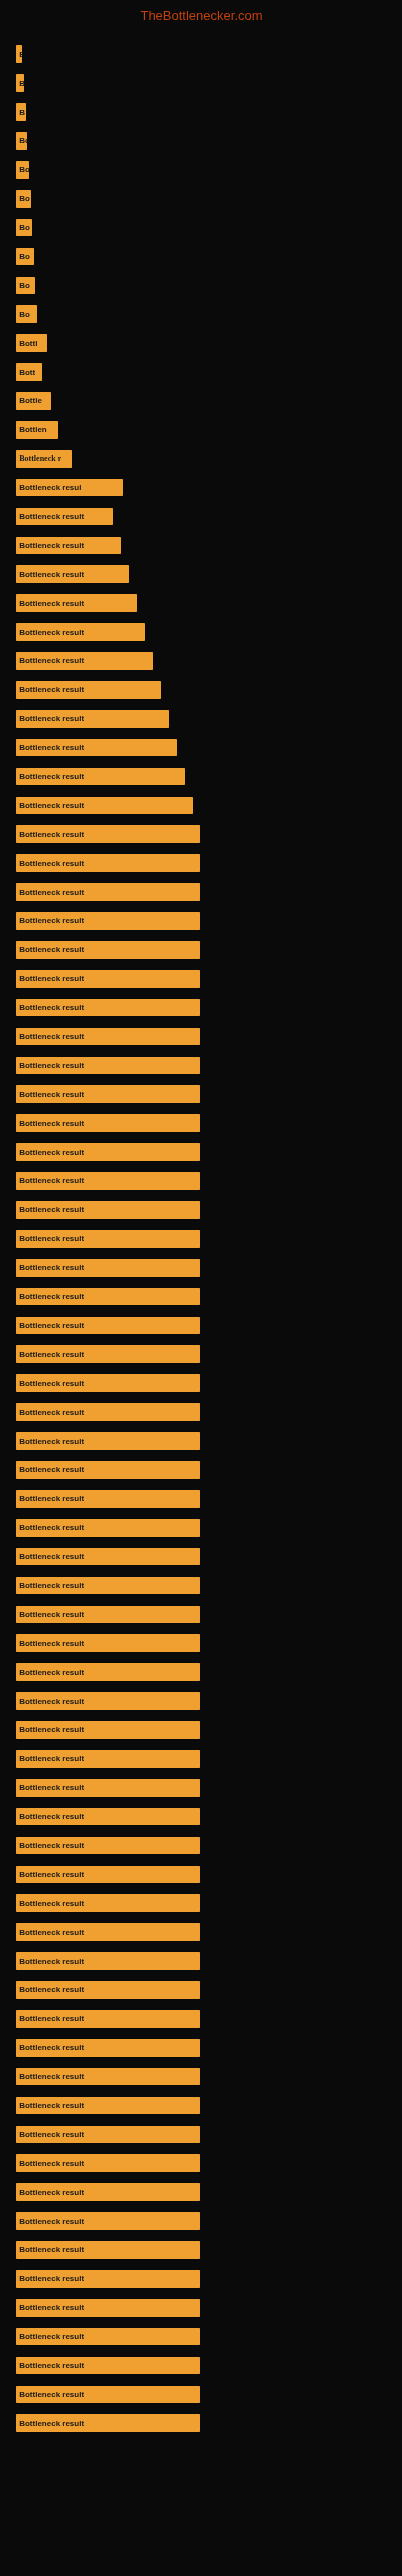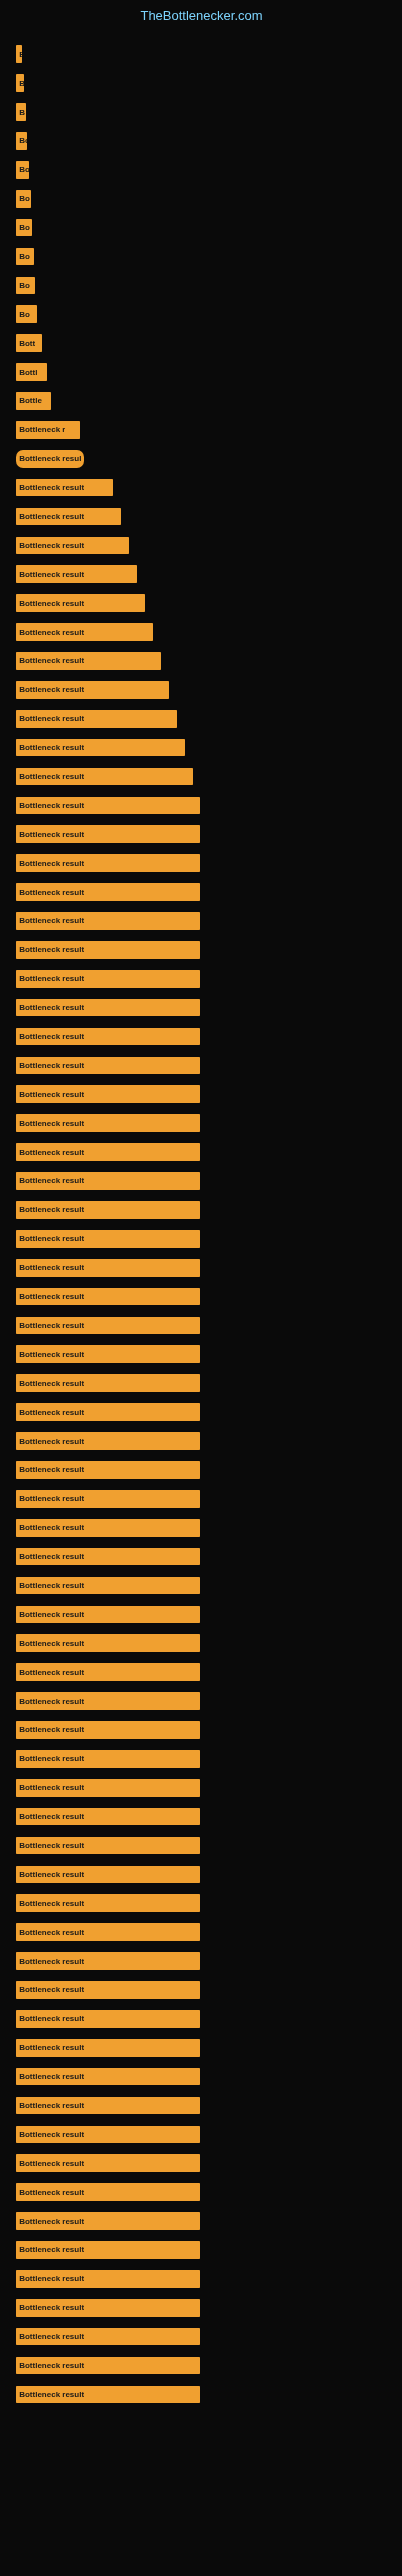--- a/index.html
+++ b/index.html
@@ -10,21 +10,21 @@
 
     body {
       background-color: #0a0a0a;
       width: 403px;
       min-height: 2576px;
       font-family: Arial, sans-serif;
       position: relative;
     }
 
     .site-title {
-      color: #7dd3fc;
+      color: #c2410c;
       font-size: 13px;
       text-align: center;
       padding: 8px 0 12px 0;
       font-weight: normal;
     }
 
     .bars-container {
       padding: 8px 16px;
       display: flex;
       flex-direction: column;
@@ -106,41 +106,46 @@
       <div class="bar" style="width: 19.3px;">
         <span class="bar-label">Bo</span>
       </div>
     </div>
     <div class="bar-row">
       <div class="bar" style="width: 21px;">
         <span class="bar-label">Bo</span>
       </div>
     </div>
     <div class="bar-row">
+      <div class="bar" style="width: 31px;">
+        <span class="bar-label">Bottl</span>
+      </div>
+    </div>
+    <div class="bar-row">
       <div class="bar" style="width: 26px;">
         <span class="bar-label">Bott</span>
       </div>
     </div>
     <div class="bar-row">
-      <div class="bar" style="width: 31px;">
-        <span class="bar-label">Bottl</span>
-      </div>
-    </div>
-    <div class="bar-row">
       <div class="bar" style="width: 35px; align-items: center;">
         <span class="bar-label">Bottle</span>
       </div>
     </div>
     <div class="bar-row">
-      <div class="bar" style="width: 64px;">
+      <div class="bar" style="width: 42px;">
+        <span class="bar-label">Bottlen</span>
+      </div>
+    </div>
+    <div class="bar-row">
+      <div class="bar" style="width: 56px; font-family: Liberation Serif, serif;">
         <span class="bar-label">Bottleneck r</span>
       </div>
     </div>
     <div class="bar-row">
-      <div class="bar" style="width: 68px; border-radius: 7px;">
+      <div class="bar" style="width: 107px;">
         <span class="bar-label">Bottleneck resul</span>
       </div>
     </div>
     <div class="bar-row">
       <div class="bar" style="width: 97px;">
         <span class="bar-label">Bottleneck result</span>
       </div>
     </div>
     <div class="bar-row">
       <div class="bar" style="width: 105px;">

